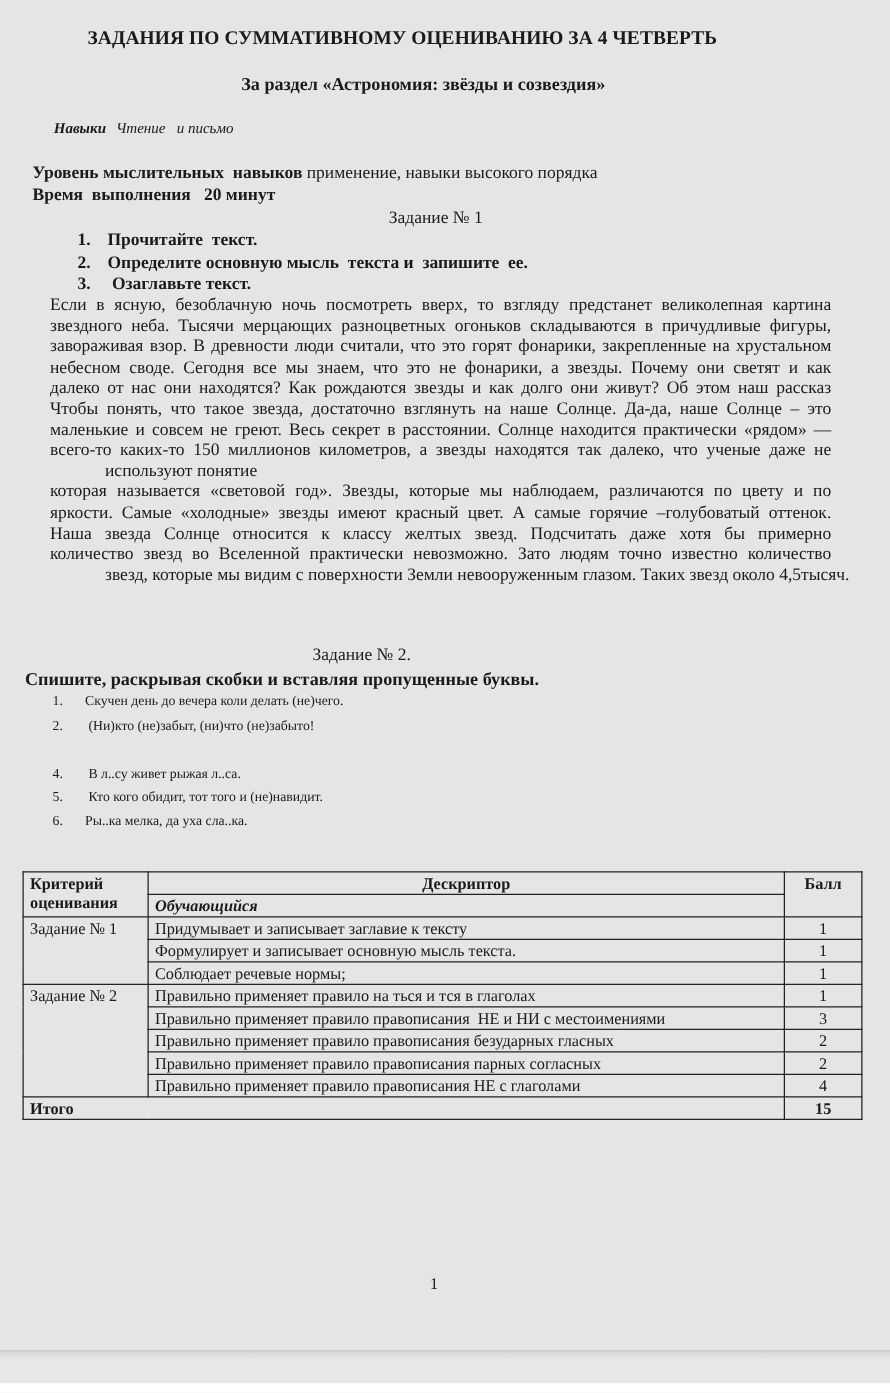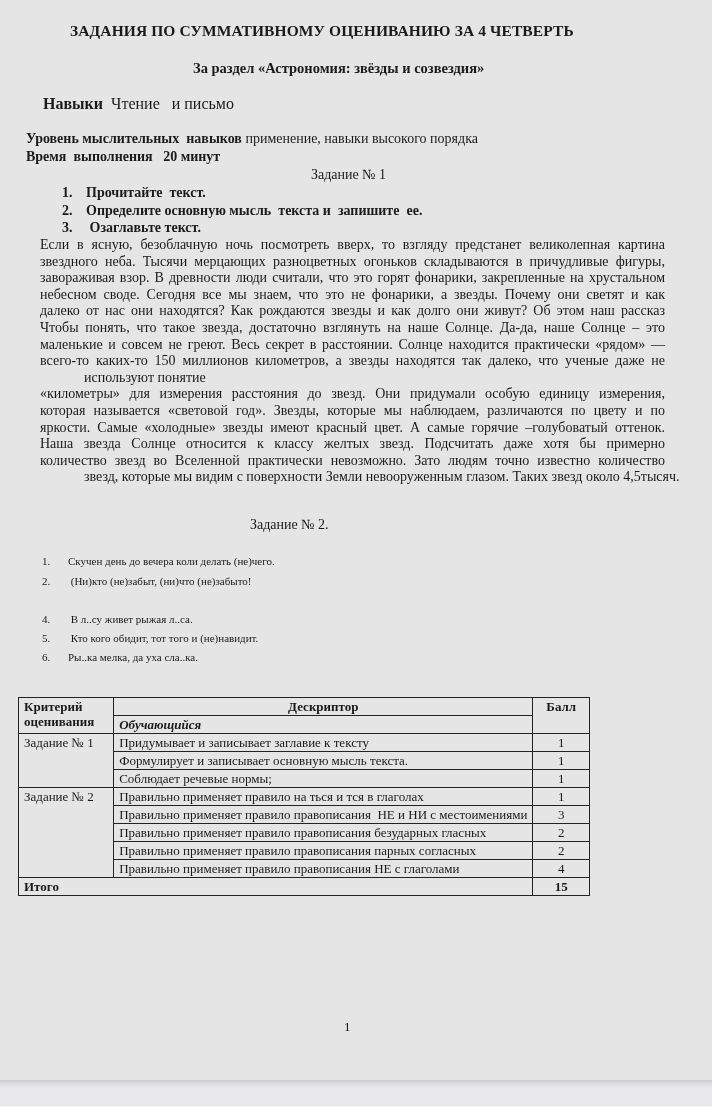--- a/index.html
+++ b/index.html
@@ -14,39 +14,39 @@
     position: absolute; left: 0; top: 0; width: 712px; height: 1080px;
     background: #e5e5e5;
   }
   .bottom-band {
     position: absolute; left: 0; top: 1080px; width: 712px; height: 34px;
     background: linear-gradient(#c9c9cc 0px, #dcdcdf 3px, #e8e8ea 8px, #e8e8ea 26px, #ffffff 27px);
   }
   .abs { position: absolute; white-space: nowrap; }
   .title { left: 70px; top: 22px; font-size: 15.5px; font-weight: bold; letter-spacing: 0.1px; }
   .subtitle { left: 193px; top: 60px; font-size: 14.5px; font-weight: bold; }
-  .skills { left: 43px; top: 95px; font-size: 16px; }
+  .skills { left: 43px; top: 95px; font-size: 12px; font-style: italic; }
   .skills b { margin-right: 8px; }
   .level { left: 26px; top: 131px; font-size: 14px; }
   .time { left: 26px; top: 149px; font-size: 14px; font-weight: bold; }
   .task1-heading { left: 311px; top: 167px; font-size: 14px; }
   .instr { left: 62px; font-size: 14px; font-weight: bold; }
   .instr .num { display: inline-block; width: 24px; }
   .para {
     position: absolute; left: 40px; top: 237px; width: 625px;
     font-size: 14px; line-height: 16.6px; text-align: justify;
   }
   .para .ln { display: block; text-align: justify; text-align-last: justify; height: 16.6px; white-space: nowrap; overflow: visible; }
   .para .ln.last { text-align-last: left; margin-left: 44px; }
   .task2-heading { left: 250px; top: 517px; font-size: 14px; }
   .task2-instr { left: 20px; top: 536px; font-size: 14.5px; font-weight: bold; }
   .ex { left: 42px; font-size: 11px; }
   .ex .num { display: inline-block; width: 26px; }
   table.rubric {
-    position: absolute; left: 18px; top: 697px; width: 572px;
+    position: absolute; left: 18px; top: 697px; width: 672px;
     border-collapse: collapse; font-size: 13px; line-height: 15px;
   }
   table.rubric td {
     border: 1px solid #222; padding: 1px 5px; vertical-align: top;
   }
   .c1 { width: 89px; }
   .c3 { width: 51px; text-align: center; margin-top: 26px; }
   .hdr { font-weight: bold; }
   .center { text-align: center; }
   .ital { font-style: italic; font-weight: bold; }
@@ -84,29 +84,29 @@
   <div class="para">
     <span class="ln">Если в ясную, безоблачную ночь посмотреть вверх, то взгляду предстанет великолепная картина</span>
     <span class="ln">звездного неба. Тысячи мерцающих разноцветных огоньков складываются в причудливые фигуры,</span>
     <span class="ln">завораживая взор. В древности люди считали, что это горят фонарики, закрепленные на хрустальном</span>
     <span class="ln">небесном своде. Сегодня все мы знаем, что это не фонарики, а звезды. Почему они светят и как</span>
     <span class="ln">далеко от нас они находятся? Как рождаются звезды и как долго они живут? Об этом наш рассказ</span>
     <span class="ln">Чтобы понять, что такое звезда, достаточно взглянуть на наше Солнце. Да-да, наше Солнце – это</span>
     <span class="ln">маленькие и совсем не греют. Весь секрет в расстоянии. Солнце находится практически «рядом» —</span>
     <span class="ln">всего-то каких-то 150 миллионов километров, а звезды находятся так далеко, что ученые даже не</span>
     <span class="ln last">используют понятие</span>
-    <span class="ln">«километры» для измерения расстояния до звезд. Они придумали особую единицу измерения,</span>
     <span class="ln">которая называется «световой год». Звезды, которые мы наблюдаем, различаются по цвету и по</span>
     <span class="ln">яркости. Самые «холодные» звезды имеют красный цвет. А самые горячие –голубоватый оттенок.</span>
     <span class="ln">Наша звезда Солнце относится к классу желтых звезд. Подсчитать даже хотя бы примерно</span>
     <span class="ln">количество звезд во Вселенной практически невозможно. Зато людям точно известно количество</span>
     <span class="ln last">звезд, которые мы видим с поверхности Земли невооруженным  глазом. Таких звезд около 4,5тысяч.</span>
   </div>
 
   <div class="abs task2-heading">Задание № 2.</div>
+  <div class="abs task2-instr">Спишите, раскрывая скобки и вставляя пропущенные буквы.</div>
 
   <div class="abs ex" style="top:555px">
     <span class="num">1.</span><span style="white-space:pre">Скучен день до вечера коли делать (не)чего.</span>
   </div>
   <div class="abs ex" style="top:575px">
     <span class="num">2.</span><span style="white-space:pre"> (Ни)кто (не)забыт, (ни)что (не)забыто!</span>
   </div>
   <div class="abs ex" style="top:613px">
     <span class="num">4.</span><span style="white-space:pre"> В л..су живет рыжая л..са.</span>
   </div>

